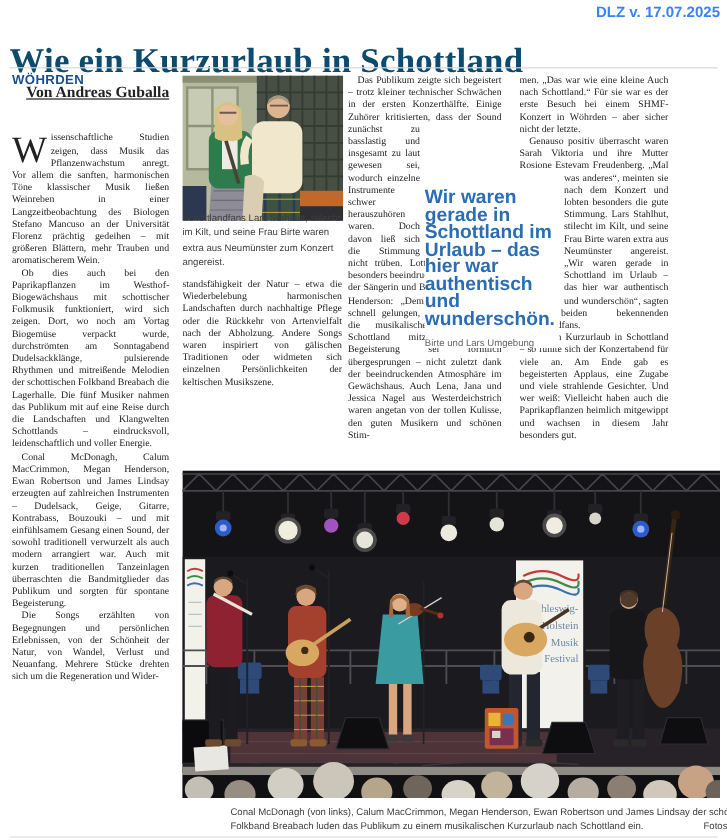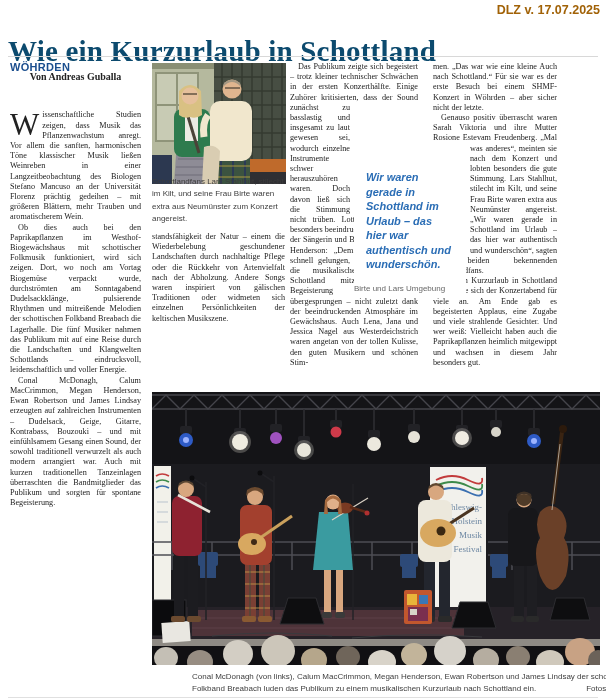--- a/index.html
+++ b/index.html
@@ -1,45 +1,45 @@
 <!DOCTYPE html>
 <html lang="de"><head>
 <meta charset="utf-8">
 <style>
   html,body{margin:0;padding:0;background:#e9e9e9;}
   .page{position:relative;width:606px;height:700px;background:#ffffff;overflow:hidden;
         font-family:"Liberation Serif",serif;color:#1f1f1f;margin:0 auto;}
   .dlz{position:absolute;top:3px;right:6px;font-family:"Liberation Sans",sans-serif;
-       font-weight:bold;font-size:12.5px;color:#a16207;}
+       font-weight:bold;font-size:12.5px;color:#3b82f6;}
   .headline{position:absolute;left:8px;top:16px;font-size:29px;font-weight:bold;
             color:#0c4a6e;letter-spacing:.2px;white-space:nowrap;}
   .rule-top{position:absolute;left:8px;right:8px;top:56px;height:1px;background:#d8d8d8;}
   .rule-bottom{position:absolute;left:8px;right:8px;top:697px;height:1px;background:#e0e0e0;}
 
   .col{position:absolute;top:62px;text-align:justify;font-size:8.2px;line-height:10.2px;color:#222;}
   .col p{margin:0;}
   .col p.ind{text-indent:8px;}
   #col1{left:10px;width:131px;}
   #col2{left:152px;top:232px;width:133px;height:158px;overflow:hidden;}
   #col3{left:290px;width:128px;height:326px;overflow:hidden;}
   #col4{left:433px;width:124px;height:326px;overflow:hidden;}
 
   .kicker{font-family:"Liberation Sans",sans-serif;font-weight:bold;font-size:11px;
           letter-spacing:.3px;color:#1b4e8e;margin:0 0 5px 0;text-align:left;}
   .lead{font-weight:bold;font-size:11.5px;line-height:13.4px;color:#222;margin:0 0 5px 0;}
-  .byline{font-weight:bold;font-size:10px;margin:0;text-align:center;}
+  .byline{font-weight:bold;font-size:13px;margin:0;text-align:right;text-decoration:underline;}
   .bodystart{margin-top:28px !important;}
   .dropcap{float:left;font-size:31px;line-height:25px;padding:2px 3px 0 0;color:#222;}
 
   .fl-r{float:right;width:68px;height:112px;}
   .fl-l{float:left;width:37px;height:112px;}
 
   .pullquote{position:absolute;left:354px;top:158px;width:112px;background:#fff;z-index:3;
              font-family:"Liberation Sans",sans-serif;}
-  .pq-text{font-weight:bold;font-size:11px;line-height:14.5px;color:#2a6db5;margin:12px;font-style:italic;}
+  .pq-text{font-weight:bold;font-size:16px;line-height:14.5px;color:#2a6db5;margin:0;}
   .pq-attr{font-size:8px;color:#666;margin:7px 0 0 0;}
 
   .photo{position:absolute;display:block;}
   #couplePhoto{left:152px;top:63px;}
   #bandPhoto{left:152px;top:392px;}
   .cap{position:absolute;font-family:"Liberation Sans",sans-serif;font-size:8px;
        line-height:12.4px;color:#3d3d3d;text-align:left;}
   #coupleCap{left:152px;top:176px;width:134px;}
   #bandCap{left:152px;top:671px;width:448px;line-height:11.5px;margin-left:40px;}
   .credit{position:absolute;right:0;top:11.5px;color:#3d3d3d;}
@@ -52,20 +52,21 @@
   <div class="dlz">DLZ v. 17.07.2025</div>
   <h1 class="headline">Wie ein Kurzurlaub in Schottland</h1>
   <div class="rule-top"></div>
 
   <div class="col" id="col1">
     <p class="kicker">WÖHRDEN</p>
     <p class="byline">Von Andreas Guballa</p>
     <p class="bodystart"><span class="dropcap">W</span><span>issenschaftliche Studien zeigen, dass Musik das Pflanzenwachstum anregt. Vor allem die sanften, harmonischen Töne klassischer Musik ließen Weinreben in einer Langzeitbeobachtung des Biologen Stefano Mancuso an der Universität Florenz prächtig gedeihen – mit größeren Blättern, mehr Trauben und aromatischerem Wein.</span></p>
     <p class="ind">Ob dies auch bei den Paprikapflanzen im Westhof-Biogewächshaus mit schottischer Folkmusik funktioniert, wird sich zeigen. Dort, wo noch am Vortag Biogemüse verpackt wurde, durchströmten am Sonntagabend Dudelsackklänge, pulsierende Rhythmen und mitreißende Melodien der schottischen Folkband Breabach die Lagerhalle. Die fünf Musiker nahmen das Publikum mit auf eine Reise durch die Landschaften und Klangwelten Schottlands – eindrucksvoll, leidenschaftlich und voller Energie.</p>
     <p class="ind">Conal McDonagh, Calum MacCrimmon, Megan Henderson, Ewan Robertson und James Lindsay erzeugten auf zahlreichen Instrumenten – Dudelsack, Geige, Gitarre, Kontrabass, Bouzouki – und mit einfühlsamem Gesang einen Sound, der sowohl traditionell verwurzelt als auch modern arrangiert war. Auch mit kurzen traditionellen Tanzeinlagen überraschten die Bandmitglieder das Publikum und sorgten für spontane Begeisterung.</p>
+    <p class="ind">Die Songs erzählten von Begegnungen und persönlichen Erlebnissen, von der Schönheit der Natur, von Wandel, Verlust und Neuanfang. Mehrere Stücke drehten sich um die Regeneration und Wider-</p>
   </div>
 
   <svg class="photo" id="couplePhoto" width="134" height="121" viewBox="0 0 134 121">
     <g>
       <rect x="0" y="0" width="62" height="121" fill="#b5b99e"></rect>
       <rect x="0" y="0" width="134" height="6" fill="#8a8f74"></rect>
       <rect x="4" y="10" width="42" height="68" fill="#c8cbb4" stroke="#8f9479" stroke-width="2"></rect>
       <line x1="25" y1="10" x2="25" y2="78" stroke="#8f9479" stroke-width="2"></line>
       <line x1="4" y1="42" x2="46" y2="42" stroke="#8f9479" stroke-width="2"></line>
       <rect x="62" y="0" width="72" height="121" fill="#474e43"></rect>
@@ -113,21 +114,21 @@
       <path d="M56 52 Q50 60 52 74" stroke="#f1e7cd" stroke-width="7" fill="none"></path>
       <circle cx="80" cy="26" r="9.5" fill="#dfb58f"></circle>
       <path d="M71 24 Q80 14 89 24 L88 20 Q80 13 72 20 Z" fill="#a39782"></path>
       <line x1="73" y1="25" x2="88" y2="25" stroke="#6b5a48" stroke-width="1.6"></line>
       <path d="M52 84 Q62 80 68 88 L66 121 L50 121 Z" fill="#d9cdb2"></path>
     </g>
   </svg>
   <div class="cap" id="coupleCap">Schottlandfans Lars Stahlhut, stilecht im Kilt, und seine Frau Birte waren extra aus Neumünster zum Konzert angereist.</div>
 
   <div class="col" id="col2">
-    <p>standsfähigkeit der Natur – einem die Wiederbelebung geschundener Landschaften durch nachhaltige Pflege oder die Rückkehr von Artenvielfalt nach der Abholzung. Andere Songs waren inspiriert von gälischen Traditionen oder widmeten sich einzelnen Persönlichkeiten der keltischen Musikszene.</p>
+    <p>standsfähigkeit der Natur – etwa die Wiederbelebung harmonischen Landschaften durch nachhaltige Pflege oder die Rückkehr von Artenvielfalt nach der Abholzung. Andere Songs waren inspiriert von gälischen Traditionen oder widmeten sich einzelnen Persönlichkeiten der keltischen Musikszene.</p>
   </div>
 
   <div class="col" id="col3">
     <p class="ind"><span>Das Publikum zeigte sich begeistert – trotz kleiner technischer Schwächen in der ersten Konzerthälfte. Einige Zuhörer kritisierten,</span> <span class="fl-r"></span><span>dass der Sound zunächst zu basslastig und insgesamt zu laut gewesen sei, wodurch einzelne Instrumente schwer herauszuhören waren. Doch davon ließ sich die Stimmung nicht trüben. Lotte Kuppinger war besonders beeindruckt von der Stimme der Sängerin und Bandleaderin Megan Henderson: „Dem Ensemble ist es schnell gelungen, das Publikum auf die musikalische Reise durch Schottland mitzunehmen.“ Die Begeisterung sei förmlich übergesprungen – nicht zuletzt dank der beeindruckenden Atmosphäre im Gewächshaus. Auch Lena, Jana und Jessica Nagel aus Westerdeichstrich waren angetan von der tollen Kulisse, den guten Musikern und schönen Stim-</span></p>
   </div>
 
   <div class="col" id="col4">
     <p>men. „Das war wie eine kleine Auch nach Schottland.“ Für sie war es der erste Besuch bei einem SHMF-Konzert in Wöhrden – aber sicher nicht der letzte.</p>
     <p class="ind"><span>Genauso positiv überrascht waren Sarah Viktoria und ihre Mutter Rosione Estevam Freudenberg.</span> <span class="fl-l"></span><span>„Mal was anderes“, meinten sie nach dem Konzert und lobten besonders die gute Stimmung. Lars Stahlhut, stilecht im Kilt, und seine Frau Birte waren extra aus Neumünster angereist. „Wir waren gerade in Schottland im Urlaub – das hier war authentisch und wunderschön“, sagten die beiden bekennenden Schottlandfans.</span></p>
     <p class="ind">Wie ein Kurzurlaub in Schottland – so fühlte sich der Konzertabend für viele an. Am Ende gab es begeisterten Applaus, eine Zugabe und viele strahlende Gesichter. Und wer weiß: Vielleicht haben auch die Paprikapflanzen heimlich mitgewippt und wachsen in diesem Jahr besonders gut.</p>

